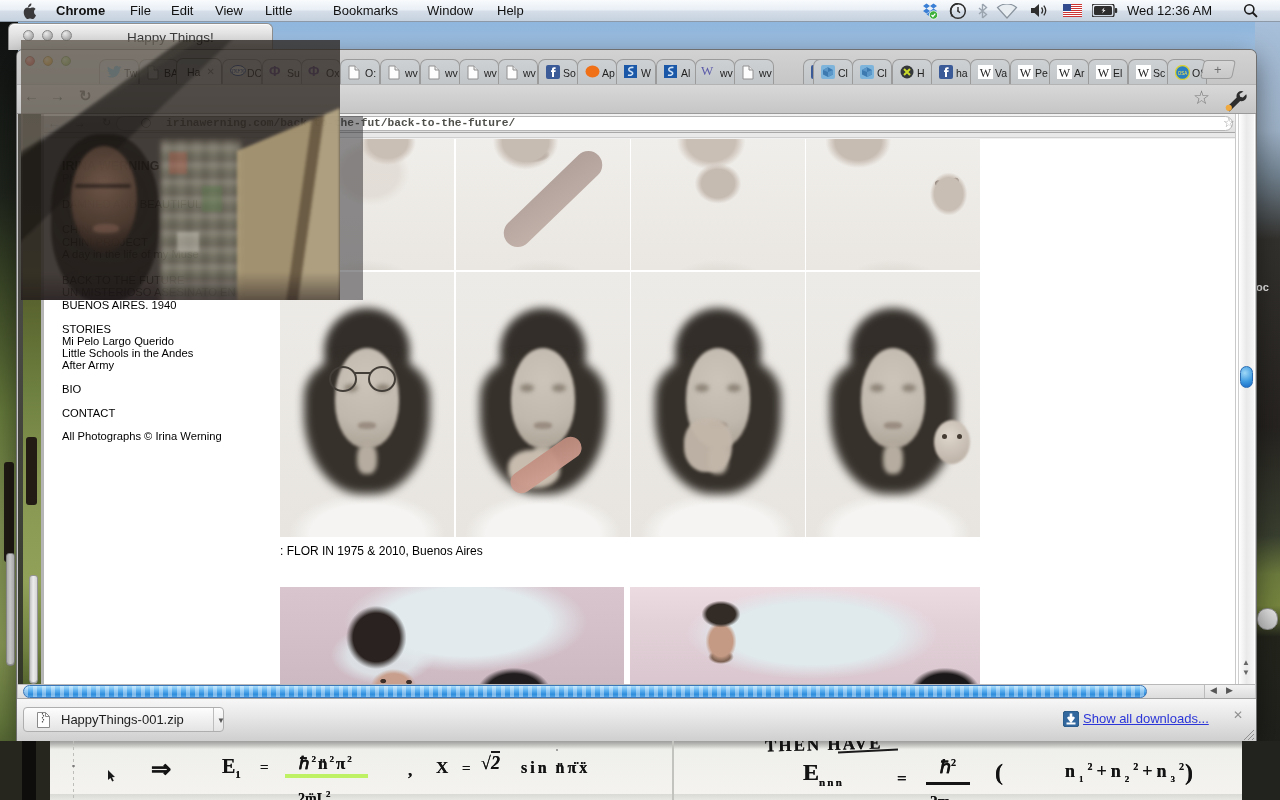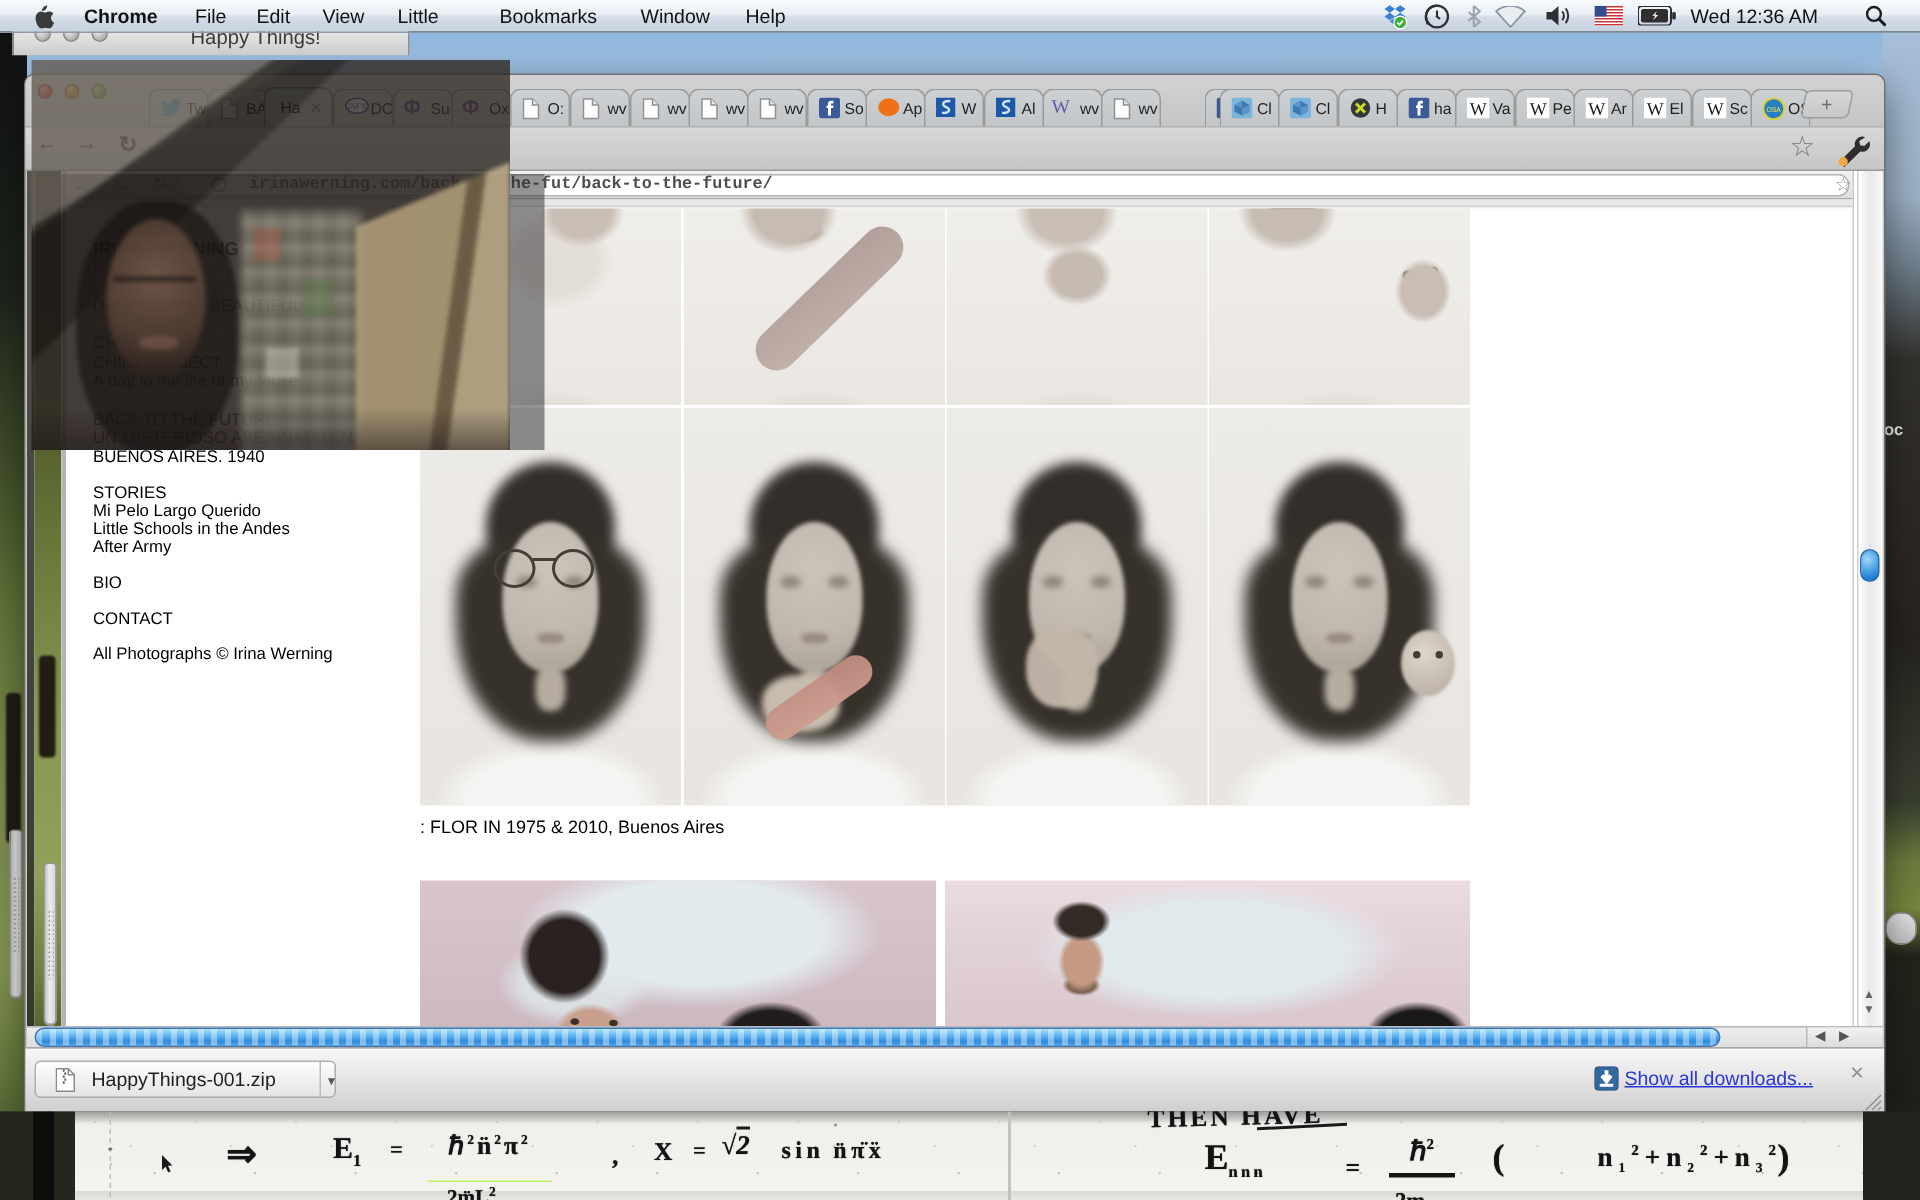--- a/index.html
+++ b/index.html
@@ -7,21 +7,21 @@
 .abs{position:absolute}
 
 #wallL{left:0;top:22px;width:18px;height:778px;background:linear-gradient(#101212 0%,#1f241c 22%,#3d4a28 35%,#64783a 50%,#7d8d50 65%,#869654 80%,#64783c 90%,#2f3a20 100%)}
 #wallLpost{left:4px;top:462px;width:10px;height:100px;background:#211b14;border-radius:3px;filter:blur(.7px)}
 #wallR{left:1255px;top:22px;width:25px;height:778px;background:linear-gradient(#a7bfda 0%,#9db1c6 14%,#6f7f8c 20%,#33312d 28%,#262320 52%,#3a4030 66%,#6d7c3e 71%,#77863f 75%,#23251c 79%,#1d1d1b 100%)}
 #ocTxt{left:1256px;top:281px;color:#e8e8e8;font-size:11px;font-weight:bold}
 
 #menubar{left:0;top:0;width:1280px;height:22px;background:linear-gradient(#f9fbfd 0%,#e9eff5 45%,#d4dde8 55%,#c6d2df 100%);border-bottom:1px solid #8d99a7;font-size:13px;color:#111}
 #menubar .mi{position:absolute;top:3px}
 
-#htwin{left:8px;top:10px;width:265px;height:27px;background:linear-gradient(#f2f2f2 0%,#e3e3e3 45%,#d0d0d0 100%);border:1px solid #8f8f8f;border-bottom:none;border-radius:6px 6px 0 0;box-shadow:inset 0 1px 0 #fbfbfb}
+#htwin{left:8px;top:23px;width:265px;height:27px;background:linear-gradient(#f2f2f2 0%,#e3e3e3 45%,#d0d0d0 100%);border:1px solid #8f8f8f;border-bottom:none;border-radius:6px 6px 0 0;box-shadow:inset 0 1px 0 #fbfbfb}
 .orb{position:absolute;top:6px;width:11px;height:11px;border-radius:50%;background:radial-gradient(circle at 35% 30%,#efefef,#b9b9b9 60%,#9a9a9a);border:1px solid #8a8a8a}
 #httitle{left:118px;top:6px;font-size:13.5px;color:#3c3c3c}
 
 #cwin{left:17px;top:50px;width:1239px;height:691px;border-radius:6px 6px 0 0;background:#c9c9c9;box-shadow:0 0 0 1px #6f6f6f,0 8px 28px rgba(0,0,0,.5)}
 #tabstrip{position:absolute;left:0;top:0;width:1239px;height:34px;border-radius:6px 6px 0 0;background:linear-gradient(#d2d2d2,#c6c6c6)}
 .tab{position:absolute;top:9px;height:25px;background:linear-gradient(#ced1d3,#c3c6c8);border:1px solid #9b9b9b;border-bottom:none;border-radius:7px 7px 0 0;font-size:10.5px;color:#222;overflow:hidden;white-space:nowrap}
 .tab .ti{position:absolute;left:7px;top:5px;width:14px;height:15px}
 .tab .tt{position:absolute;left:24px;top:7px}
 #tabactive{background:linear-gradient(#d6d8da,#cfd1d3);border-color:#8e8e8e;top:8px;height:26px;z-index:3}
 
@@ -474,21 +474,21 @@
  <div style="position:absolute;z-index:2;left:672px;top:0;width:2px;height:59px;background:#c2c2be"></div>
  <div style="position:absolute;z-index:2;left:73px;top:0;width:1px;height:59px;background:repeating-linear-gradient(#bdbdb9 0 3px,transparent 3px 6px)"></div>
  <div class="eq" style="left:765px;top:-6px;font-size:17px;font-style:normal;letter-spacing:2px;transform:rotate(-1.5deg)">THEN HAVE</div>
  <div style="position:absolute;z-index:2;left:838px;top:9px;width:60px;height:2px;background:#1a1a1a;transform:rotate(-3deg)"></div>
  <div style="position:absolute;z-index:2;left:72px;top:24px;width:3px;height:2px;background:#777;border-radius:50%"></div>
  <div style="position:absolute;z-index:2;left:556px;top:8px;width:2px;height:2px;background:#888;border-radius:50%"></div>
  <div style="position:absolute;z-index:2;left:836px;top:40px;width:3px;height:2px;background:#999;border-radius:50%"></div>
  <div class="eq" style="left:151px;top:14px;font-size:24px;font-style:normal">⇒</div>
  <div class="eq" style="left:222px;top:14px;font-size:20px">E<sub style="font-size:11px">1</sub></div>
  <div class="eq" style="left:260px;top:18px;font-size:15px;font-style:normal">=</div>
- <div class="eq" style="left:285px;top:10px;font-size:17px;border-bottom:1px solid #bef264;padding:0 14px 13px 14px;letter-spacing:2px">ℏ<sup style="font-size:9px">2</sup>n̈<sup style="font-size:9px">2</sup>π<sup style="font-size:9px">2</sup></div>
+ <div class="eq" style="left:285px;top:10px;font-size:17px;border-bottom:4px solid #bef264;padding:0 14px 0 14px;letter-spacing:2px">ℏ<sup style="font-size:9px">2</sup>n̈<sup style="font-size:9px">2</sup>π<sup style="font-size:9px">2</sup></div>
  <div class="eq" style="left:298px;top:48px;font-size:14px">2m̈L<sup style="font-size:9px">2</sup></div>
  <div class="eq" style="left:408px;top:20px;font-size:17px">,</div>
  <div class="eq" style="left:436px;top:17px;font-size:17px">X</div>
  <div class="eq" style="left:462px;top:19px;font-size:15px;font-style:normal">=</div>
  <div class="eq" style="left:481px;top:12px;font-size:18px;font-style:normal">√<span style="border-top:2.5px solid #1a1a1a;font-style:italic">2</span></div>
  <div class="eq" style="left:521px;top:18px;font-size:16px;letter-spacing:3px">sin<span style="margin-left:6px">n̈π̈ẍ</span></div>
  <div class="eq" style="left:803px;top:18px;font-size:24px">E<sub style="font-size:11px">n n n</sub></div>
  <div class="eq" style="left:897px;top:28px;font-size:17px;font-style:normal">=</div>
  <div class="eq" style="left:926px;top:13px;font-size:18px;border-bottom:3px solid #151515;padding:0 14px 4px 14px">ℏ<sup style="font-size:10px">2</sup></div>
  <div class="eq" style="left:930px;top:52px;font-size:15px">2m</div>

